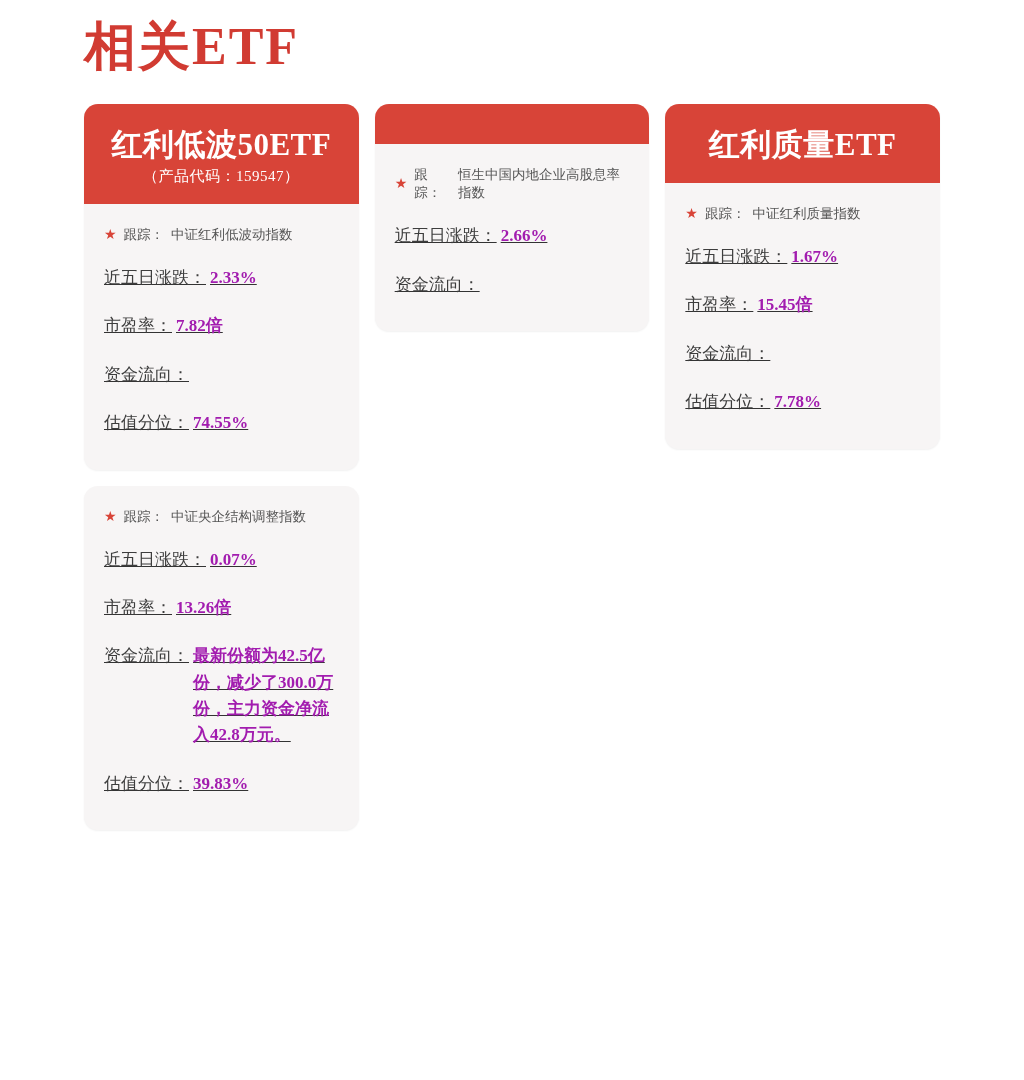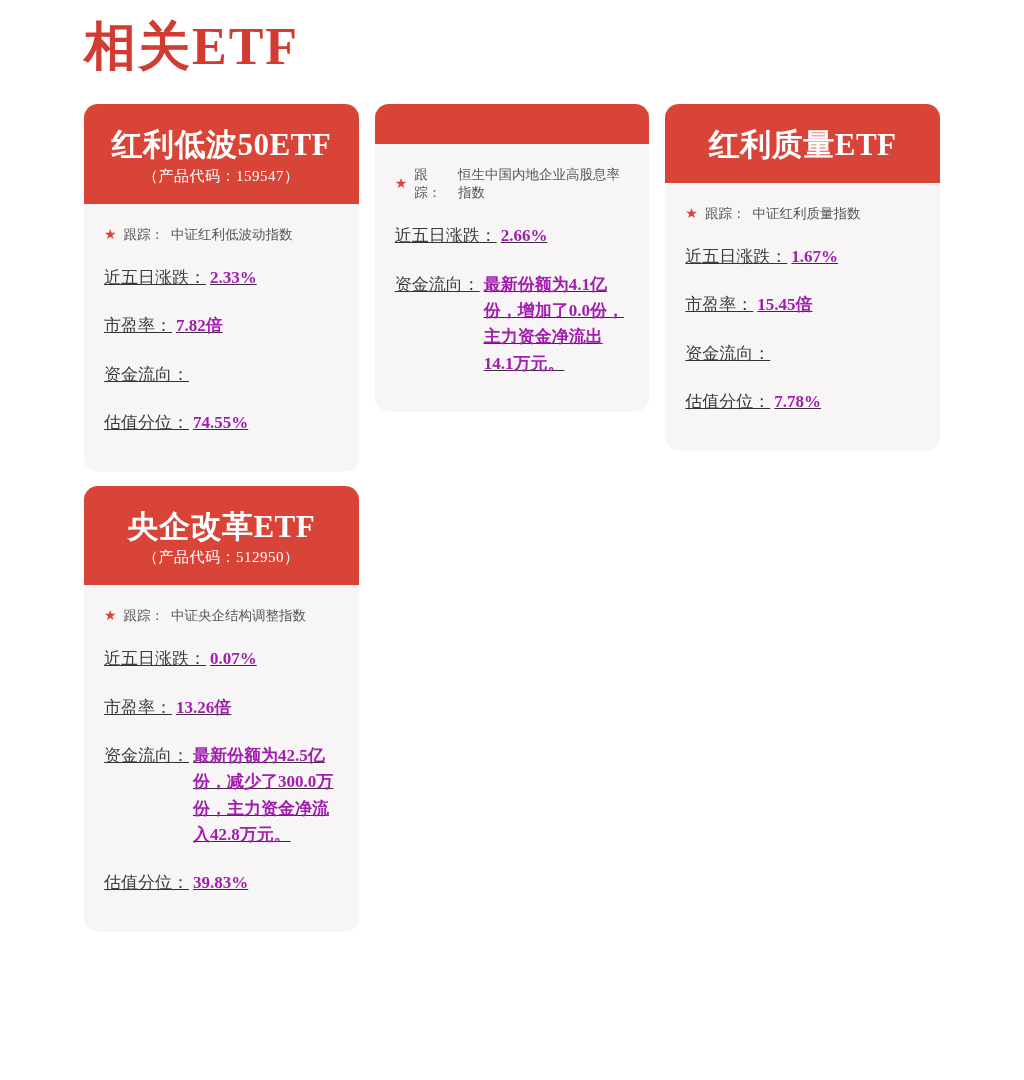--- a/index.html
+++ b/index.html
@@ -147,21 +147,20 @@
           <span class="star-icon">★</span>
           <span>跟踪：</span>
           <span>恒生中国内地企业高股息率指数</span>
         </div>
         <div class="metric">
           <span class="metric-label">近五日涨跌：</span>
           <span class="metric-value">2.66%</span>
         </div>
         <div class="metric flow">
           <span class="metric-label">资金流向：</span>
-          <span class="metric-value">最新份额为4.1亿份，增加了0.0份，主力资金净流出14.1万元。</span>
         </div>
       </div>
     </div>
 
     <div class="card">
       <div class="card-head">
         <div class="card-name">红利质量ETF</div>
       </div>
       <div class="card-body">
         <div class="track-row">
@@ -181,24 +180,20 @@
           <span class="metric-label">资金流向：</span>
         </div>
         <div class="metric">
           <span class="metric-label">估值分位：</span>
           <span class="metric-value">7.78%</span>
         </div>
       </div>
     </div>
 
     <div class="card">
-      <div class="card-head">
-        <div class="card-name">央企改革ETF</div>
-        <div class="card-code">（产品代码：512950）</div>
-      </div>
       <div class="card-body">
         <div class="track-row">
           <span class="star-icon">★</span>
           <span>跟踪：</span>
           <span>中证央企结构调整指数</span>
         </div>
         <div class="metric">
           <span class="metric-label">近五日涨跌：</span>
           <span class="metric-value">0.07%</span>
         </div>

